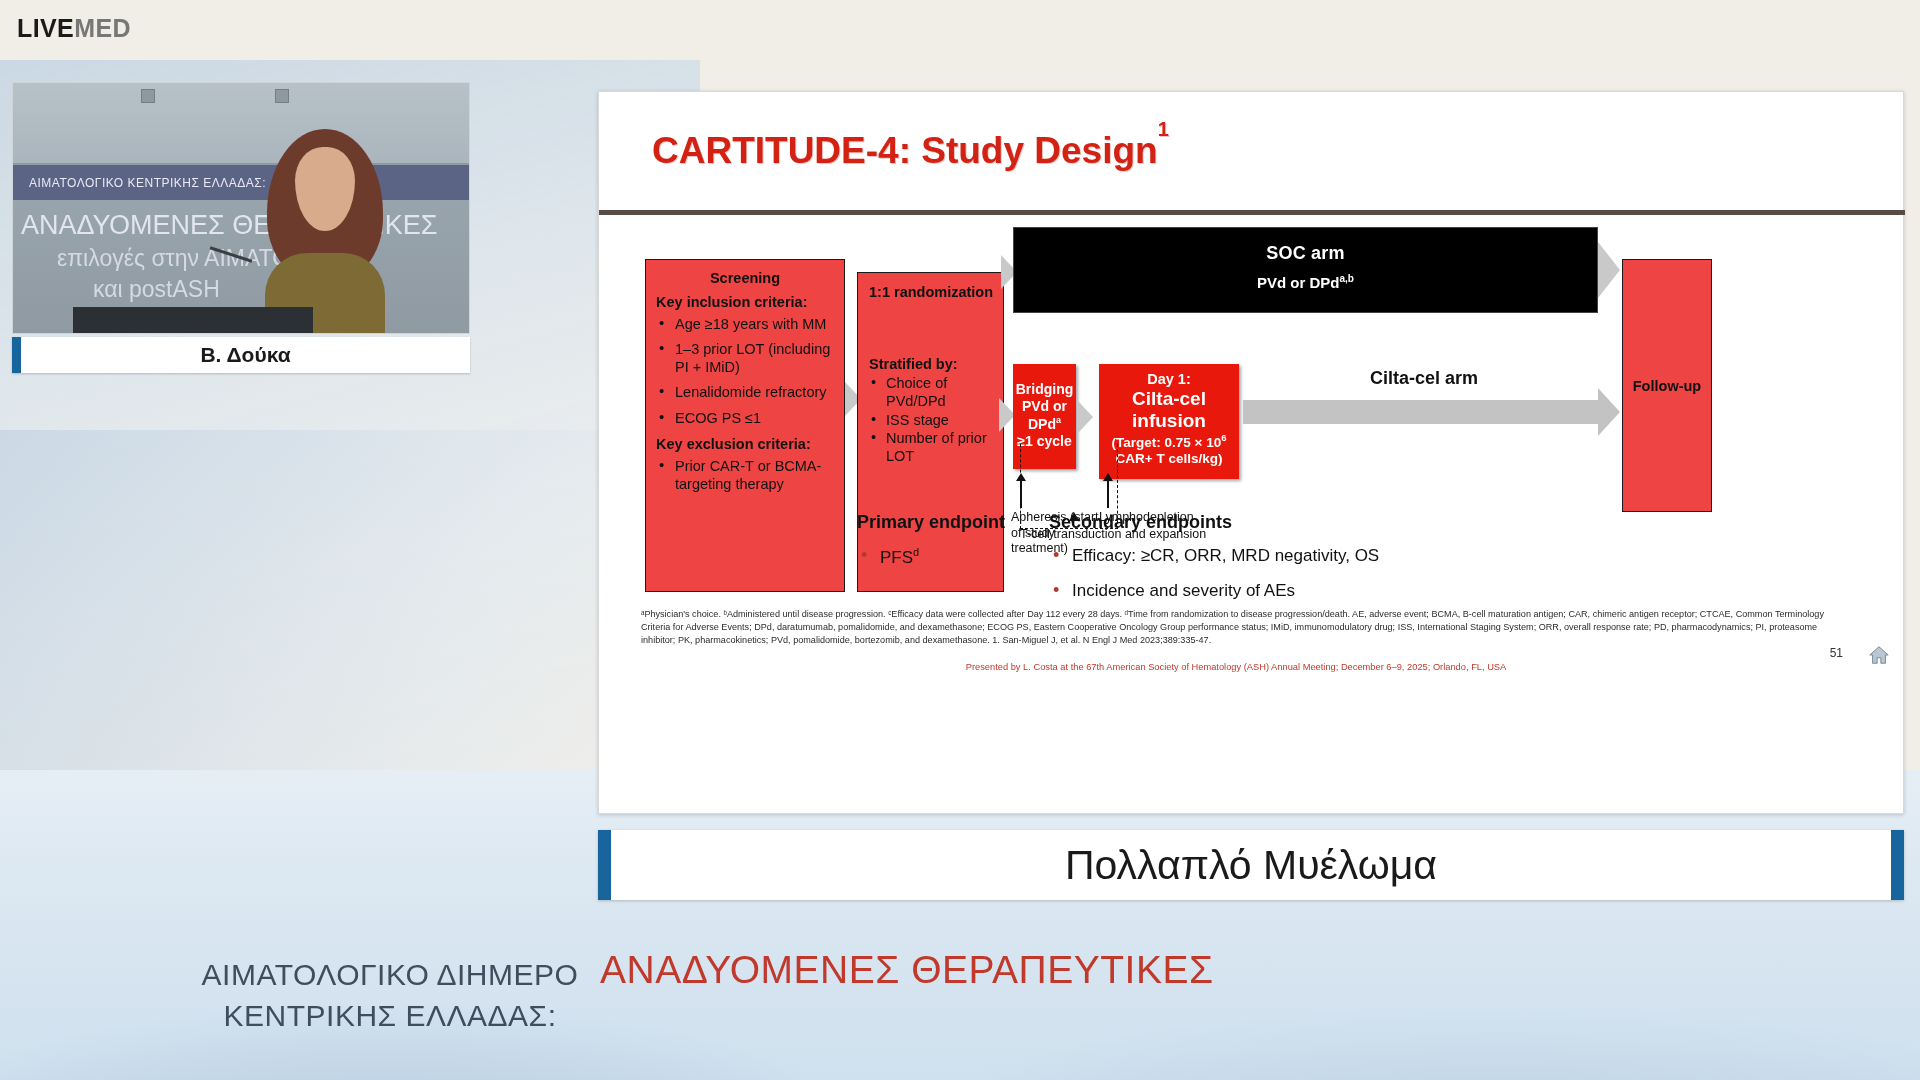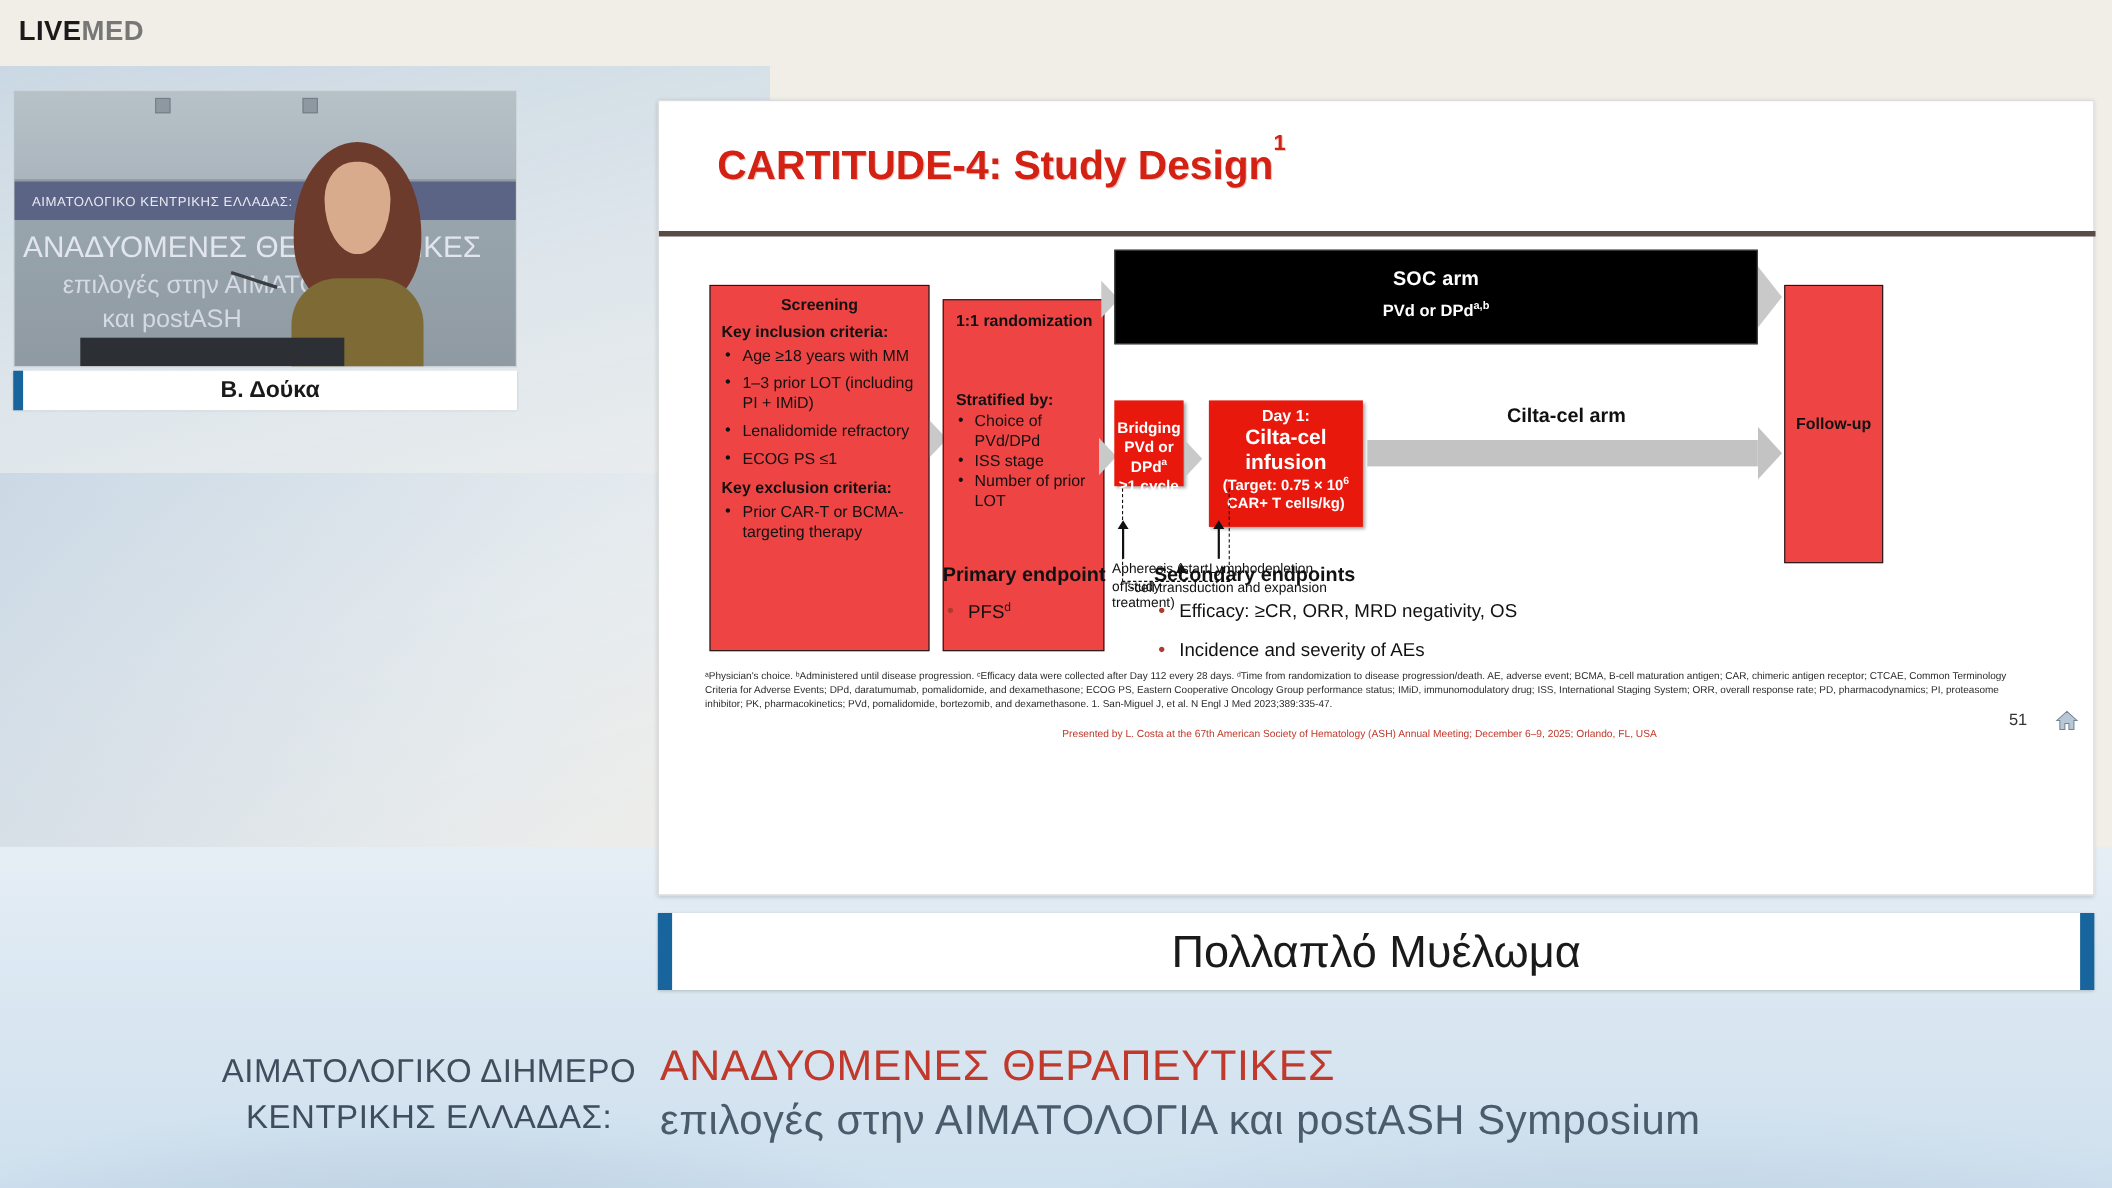--- a/index.html
+++ b/index.html
@@ -166,21 +166,21 @@
   .soc-arrow {
     position: absolute; left: 999px; top: 150px; width: 22px; height: 56px;
     background: #c9c9c9; clip-path: polygon(0 0, 100% 50%, 0 100%);
   }
 
   
   .redbox {
     position: absolute; background: #e8180c; color: #fff; text-align: center;
     font-weight: bold; box-shadow: 2px 2px 3px rgba(0,0,0,.35);
   }
-  .bridging { left: 414px; top: 272px; width: 63px; height: 78px; padding-top: 17px; font-size: 14px; line-height: 1.22; }
+  .bridging { left: 414px; top: 272px; width: 63px; height: 105px; padding-top: 17px; font-size: 14px; line-height: 1.22; }
   .bridging sup { font-size: 9px; }
   .ciltacel { left: 500px; top: 272px; width: 140px; height: 115px; padding-top: 7px; line-height: 1.17; }
   .cc-day { font-size: 14.5px; }
   .cc-main { font-size: 19px; }
   .cc-tgt { font-size: 13.5px; }
   .cc-tgt sup { font-size: 9.5px; }
 
   
   .cilta-band {
     position: absolute; left: 644px; top: 308px; width: 355px; height: 24px;
@@ -241,21 +241,21 @@
 
   
   .footnotes {
     position: absolute; left: 42px; top: 516px; width: 1190px;
     font-size: 9.1px; color: #2b2b2b; line-height: 1.42; text-align: left;
   }
   .presented {
     position: absolute; left: 42px; top: 570px; width: 1190px; text-align: center;
     font-size: 9.3px; color: #c0392b;
   }
-  .pagenum { position: absolute; right: 60px; top: 554px; font-size: 15px; color: #333; }
+  .pagenum { position: absolute; right: 60px; top: 554px; font-size: 12px; color: #333; }
   .home-icon { position: absolute; right: 12px; top: 552px; width: 24px; height: 22px; }
 
   
   .lower-banner {
     position: absolute; left: 598px; top: 830px; width: 1306px; height: 70px;
     background: #ffffff; border-left: 13px solid #17659c; border-right: 13px solid #17659c;
     display: flex; align-items: center; justify-content: center;
     box-shadow: 0 1px 3px rgba(0,0,0,.2); z-index: 25;
   }
   .lower-banner .txt { font-size: 41px; color: #1a1a1a; }
@@ -412,14 +412,13 @@
 <div class="lower-banner">
   <div class="txt">Πολλαπλό Μυέλωμα</div>
 </div>
 
 <div class="bottom-left">
   <div class="bl1">ΑΙΜΑΤΟΛΟΓΙΚΟ ΔΙΗΜΕΡΟ</div>
   <div class="bl2">ΚΕΝΤΡΙΚΗΣ ΕΛΛΑΔΑΣ:</div>
 </div>
 <div class="bottom-right">
   <div class="br1">ΑΝΑΔΥΟΜΕΝΕΣ ΘΕΡΑΠΕΥΤΙΚΕΣ</div>
-  <div class="br2">επιλογές στην ΑΙΜΑΤΟΛΟΓΙΑ και postASH Symposium</div>
 </div>
 
 </body></html>

